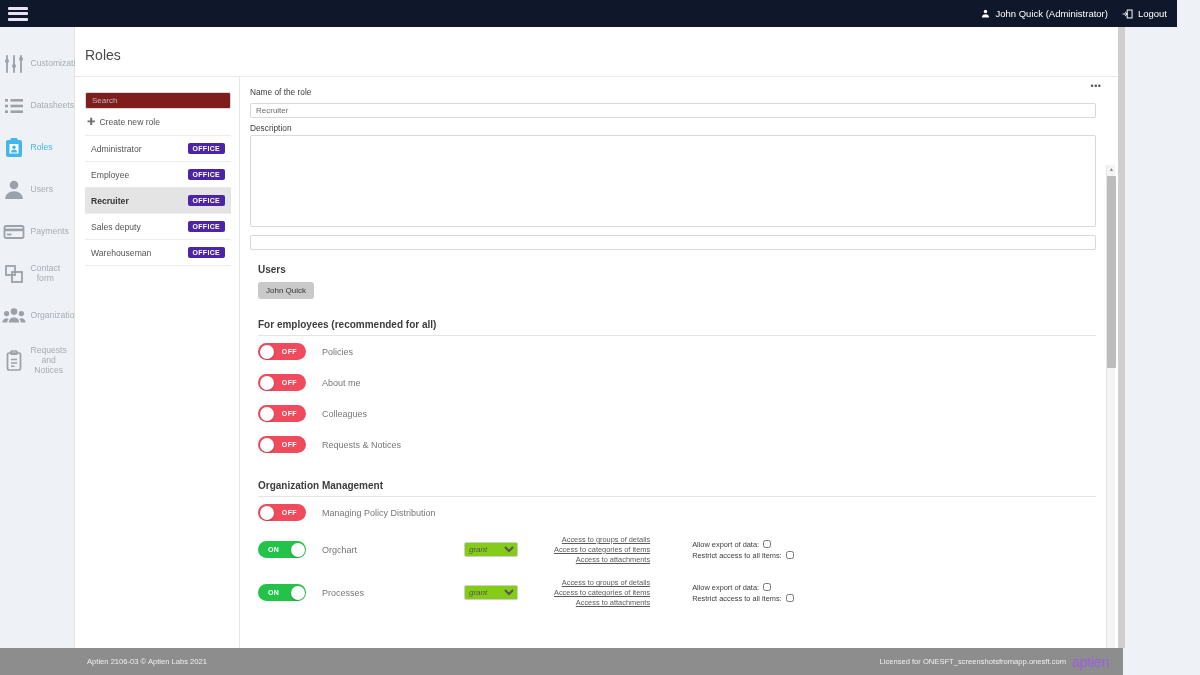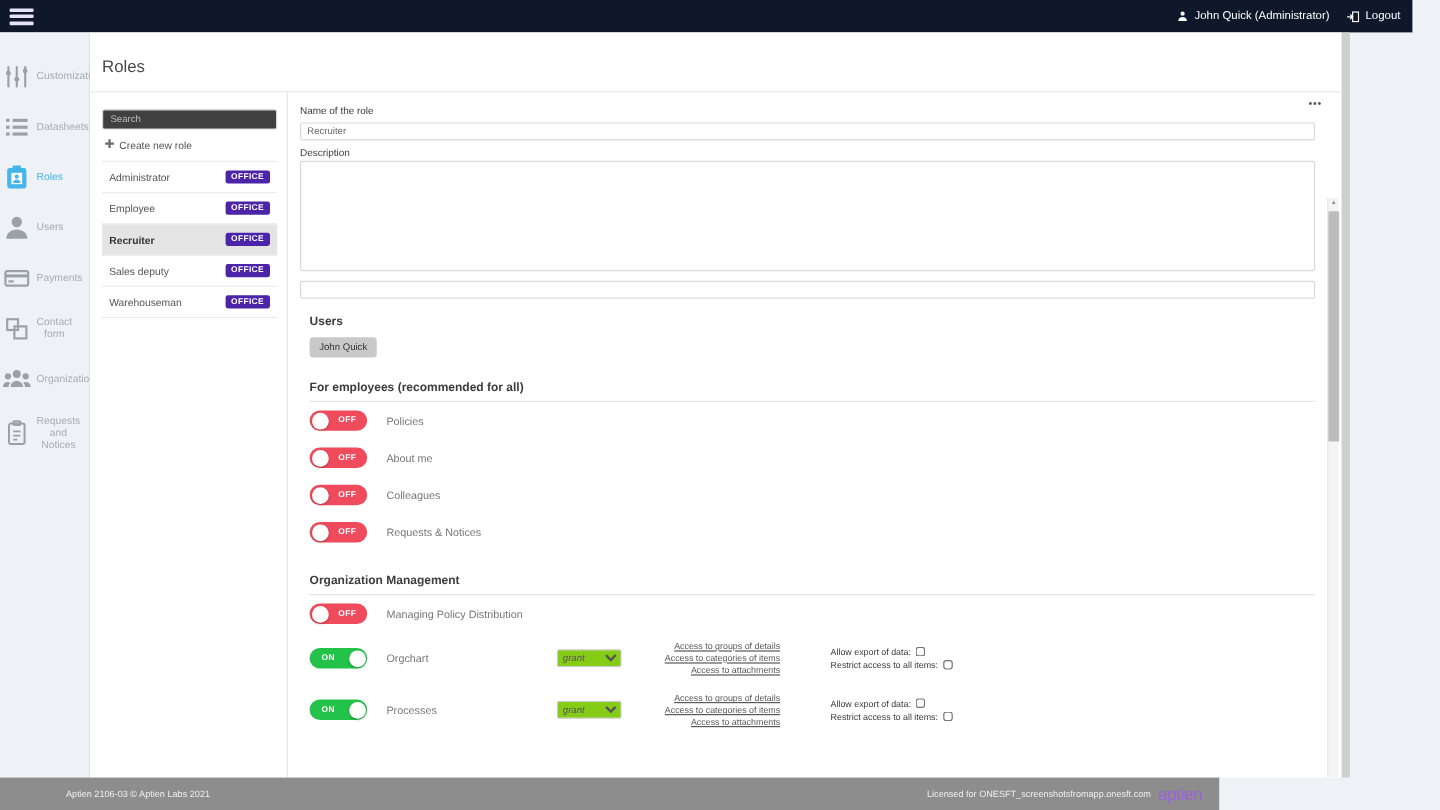--- a/index.html
+++ b/index.html
@@ -55,21 +55,21 @@
   .panes { display: flex; height: calc(100% - 50px); }
 
   
   .list-pane {
     width: 165px; flex: 0 0 165px; padding: 12px 8px 0 10px;
     border-right: 1px solid #e6e6e6;
   }
   .search-box {
     width: 100%; height: 17px; border: 1px solid #d8d8d8; border-radius: 2px;
     font-size: 8px; color: #9aa0a6; padding: 0 6px;
-    font-family: "Liberation Sans", sans-serif; background: #404040;
+    font-family: "Liberation Sans", sans-serif; background: #7f1d1d;
   }
   .search-box::placeholder { color: #b7bcc1; }
   .create-row {
     display: flex; align-items: center; gap: 4px; padding: 8px 2px 8px 2px;
     font-size: 8.6px; color: #555; cursor: pointer;
     border-bottom: 1px solid #ececec;
   }
   .plus { color: #6f6f6f; font-size: 10px; line-height: 1; }
   .role-row {
     display: flex; align-items: center; justify-content: space-between;
@@ -168,23 +168,23 @@
   .sb-arrow.up { top: 0; }
 
   
   .page-sb {
     position: absolute; top: 27px; right: 75px; width: 7px; bottom: 27px;
     background: #cfcfcf;
   }
 
   
   .footer {
-    position: absolute; left: 0; bottom: 0; width: 1016px; height: 27px;
+    position: absolute; left: 0; bottom: 0; width: 1123px; height: 27px;
     background: #8d8d8d; display: flex; align-items: center;
-    justify-content: space-between; padding: 0 14px 0 55px;
+    justify-content: space-between; padding: 0 14px 0 87px;
   }
   .foot-left { font-size: 7.6px; color: #efefef; }
   .foot-right { display: flex; align-items: center; gap: 6px; }
   .foot-lic { font-size: 7.6px; color: #efefef; }
   .brand { font-size: 14px; color: #9b5fe0; font-weight: normal; letter-spacing: -.2px; }
 </style>
 </head>
 <body>
 
 <div class="app">

